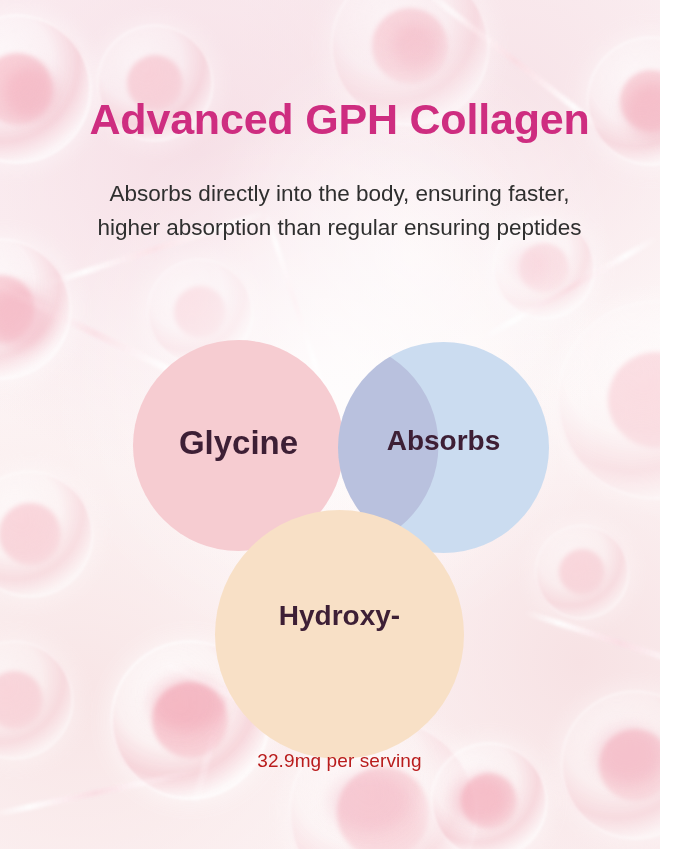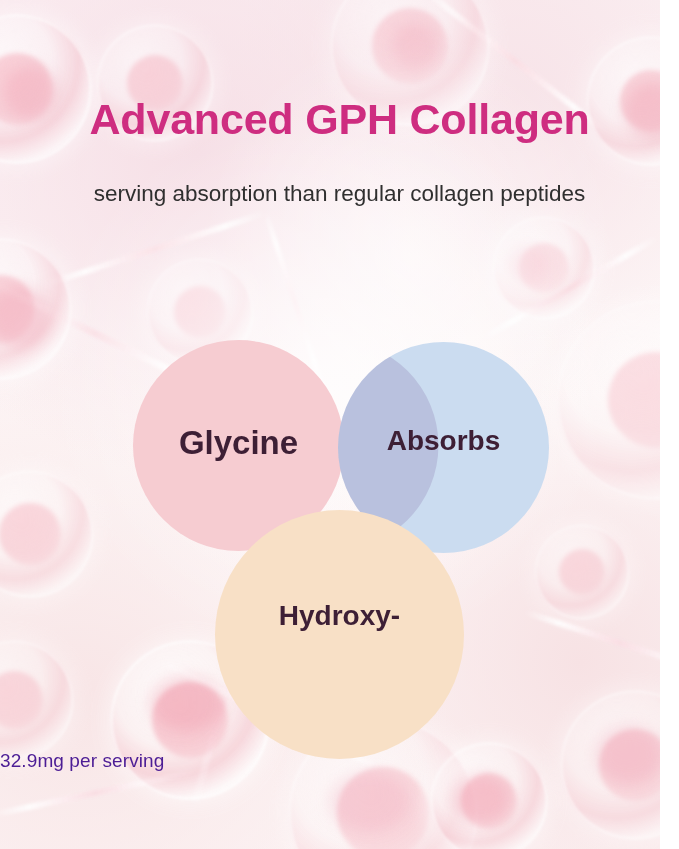--- a/index.html
+++ b/index.html
@@ -147,22 +147,23 @@
   }
   #label-glycine   { left: 133px; top: 95px;  width: 211px; font-size: 33px; }
   #label-proline   { left: 338px; top: 95px;  width: 211px; font-size: 28px; }
   #label-hydroxyproline { left: 215px; top: 270px; width: 249px; font-size: 28px; }
 
   .footnote {
     position: absolute;
     top: 750px;
     left: 0;
     width: 679px;
+    text-align: center;
     font-size: 19px;
-    color: #4c1d95;
+    color: #b91c1c;
     letter-spacing: 0.1px;
   }
 </style>
 </head>
 <body>
 
 <div id="poster">
 
   <div class="bg-base"></div>
 
@@ -200,21 +201,22 @@
   <div class="bokeh" style="left:150px; top:676px; width:74px; height:56px; background:rgba(238,150,168,0.34);"></div>
   <div class="bokeh" style="left:452px; top:774px; width:58px; height:50px; background:rgba(238,152,170,0.32);"></div>
   <div class="bokeh" style="left:596px; top:726px; width:66px; height:58px; background:rgba(238,152,172,0.28);"></div>
   <div class="bokeh" style="left:330px; top:772px; width:80px; height:60px; background:rgba(240,160,178,0.24);"></div>
 
   <div class="bg-wash"></div>
 
   <div class="title">Advanced GPH Collagen</div>
 
   <div class="subtitle">
-    <div>serving absorption than regular collagen peptides</div>
+    <div>Absorbs directly into the body, ensuring faster,</div>
+    <div>higher absorption than regular ensuring peptides</div>
   </div>
 
   <div class="venn">
 
     <div class="circle" id="circle-glycine"></div>
 
     <div class="circle" id="circle-proline"></div>
 
     <div class="overlap" style="left:338px; top:12px; width:211px; height:211px;
                 background:#d7c7dd;

